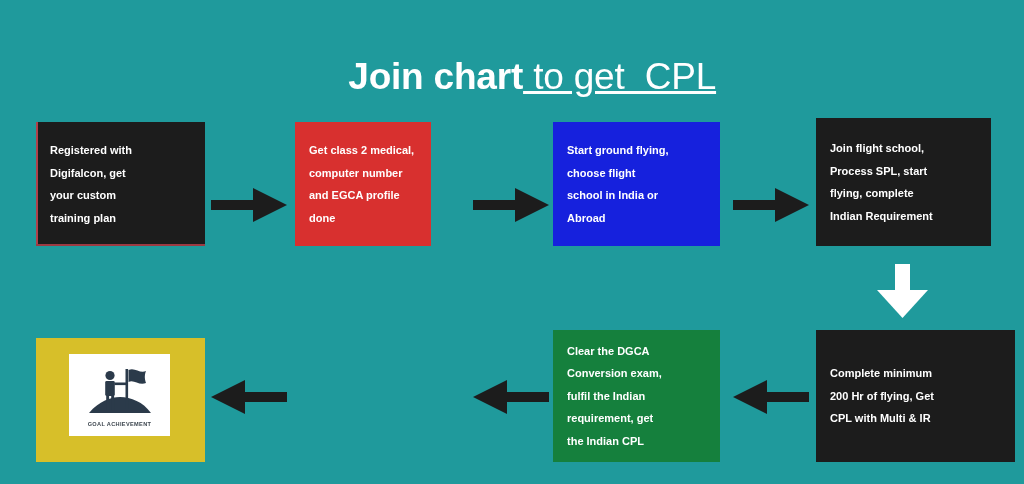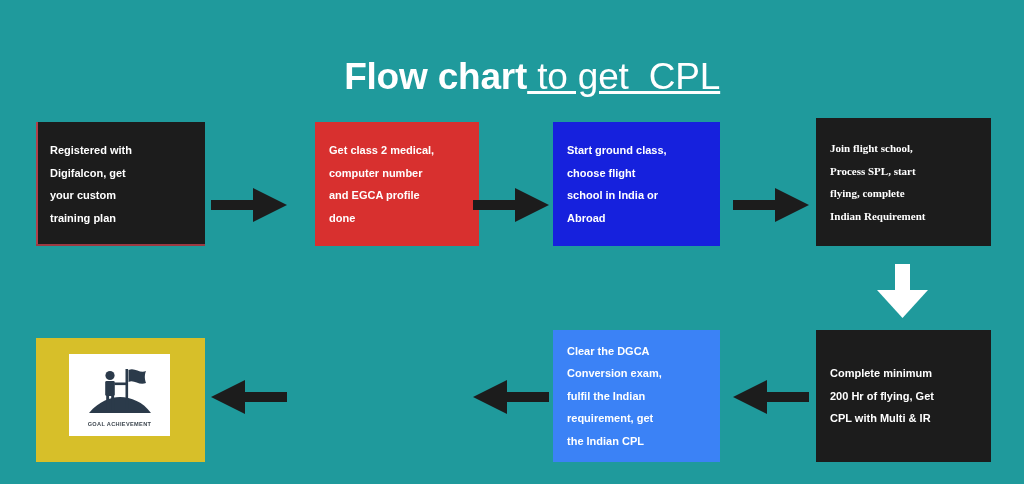--- a/index.html
+++ b/index.html
@@ -50,21 +50,21 @@
     color: #ffffff;
     font-weight: 700;
     font-size: 11px;
     line-height: 22.5px;
     white-space: pre-line;
     text-align: left;
   }
   .box-dark   { background: #1c1c1c; }
   .box-red    { background: #d8302f; }
   .box-blue   { background: #1621dd; }
-  .box-green  { background: #3b82f6; }
+  .box-green  { background: #15803d; }
   .box-yellow { background: #d7bf29; }
 
   
   .sliver-left::before {
     content: "";
     position: absolute;
     left: 0; top: 0; bottom: 0;
     width: 2px;
     background: #b0414a;
   }
@@ -99,80 +99,80 @@
     position: absolute;
   }
   .arrow svg { display: block; }
 </style>
 </head>
 <body>
 
 <div id="canvas">
 
   <div class="title">
-    <span class="t-strong">Flow chart</span><span class="t-light"> to get  CPL</span>
+    <span class="t-strong">Join chart</span><span class="t-light"> to get  CPL</span>
   </div>
 
   <div class="box box-dark sliver-left sliver-bottom" style="left:36px; top:122px; width:169px; height:124px;">
     <div class="box-text">Registered with
 Digifalcon, get
 your custom
 training plan</div>
   </div>
 
   <div class="arrow" style="left:211px; top:186px;">
     <svg width="76" height="38" viewBox="0 0 76 38" aria-hidden="true">
       <rect x="0" y="14" width="45" height="10" fill="#1c1c1c"></rect>
       <polygon points="42,2 76,19 42,36" fill="#1c1c1c"></polygon>
     </svg>
   </div>
 
-  <div class="box box-red" style="left:295px; top:122px; width:164px; height:124px;margin-left:20px;">
+  <div class="box box-red" style="left:295px; top:122px; width:136px; height:124px;">
     <div class="box-text">Get class 2 medical,
 computer number
 and EGCA profile
 done</div>
   </div>
 
   <div class="arrow" style="left:473px; top:186px;">
     <svg width="76" height="38" viewBox="0 0 76 38" aria-hidden="true">
       <rect x="0" y="14" width="45" height="10" fill="#1c1c1c"></rect>
       <polygon points="42,2 76,19 42,36" fill="#1c1c1c"></polygon>
     </svg>
   </div>
 
   <div class="box box-blue" style="left:553px; top:122px; width:167px; height:124px;">
-    <div class="box-text">Start ground class,
+    <div class="box-text">Start ground flying,
 choose flight
 school in India or
 Abroad</div>
   </div>
 
   <div class="arrow" style="left:733px; top:186px;">
     <svg width="76" height="38" viewBox="0 0 76 38" aria-hidden="true">
       <rect x="0" y="14" width="45" height="10" fill="#1c1c1c"></rect>
       <polygon points="42,2 76,19 42,36" fill="#1c1c1c"></polygon>
     </svg>
   </div>
 
-  <div class="box box-dark" style="left:816px; top:118px; width:175px; height:128px;font-family:Liberation Serif, serif;">
+  <div class="box box-dark" style="left:816px; top:118px; width:175px; height:128px;">
     <div class="box-text">Join flight school,
 Process SPL,  start
 flying, complete
 Indian Requirement</div>
   </div>
 
   <div class="arrow" style="left:874px; top:264px;">
     <svg width="57" height="56" viewBox="0 0 57 56" aria-hidden="true">
       <rect x="21" y="0" width="15" height="30" fill="#ffffff"></rect>
       <polygon points="3,26 54,26 28.5,54" fill="#ffffff"></polygon>
     </svg>
   </div>
 
-  <div class="box box-dark" style="left:816px; top:330px; width:175px; height:132px;align-items:center;">
+  <div class="box box-dark" style="left:816px; top:330px; width:199px; height:132px;align-items:center;">
     <div class="box-text">Complete minimum
 200 Hr of flying, Get
 CPL  with Multi &amp; IR</div>
   </div>
 
   <div class="arrow" style="left:733px; top:378px;">
     <svg width="76" height="38" viewBox="0 0 76 38" aria-hidden="true">
       <rect x="31" y="14" width="45" height="10" fill="#1c1c1c"></rect>
       <polygon points="34,2 0,19 34,36" fill="#1c1c1c"></polygon>
     </svg>

